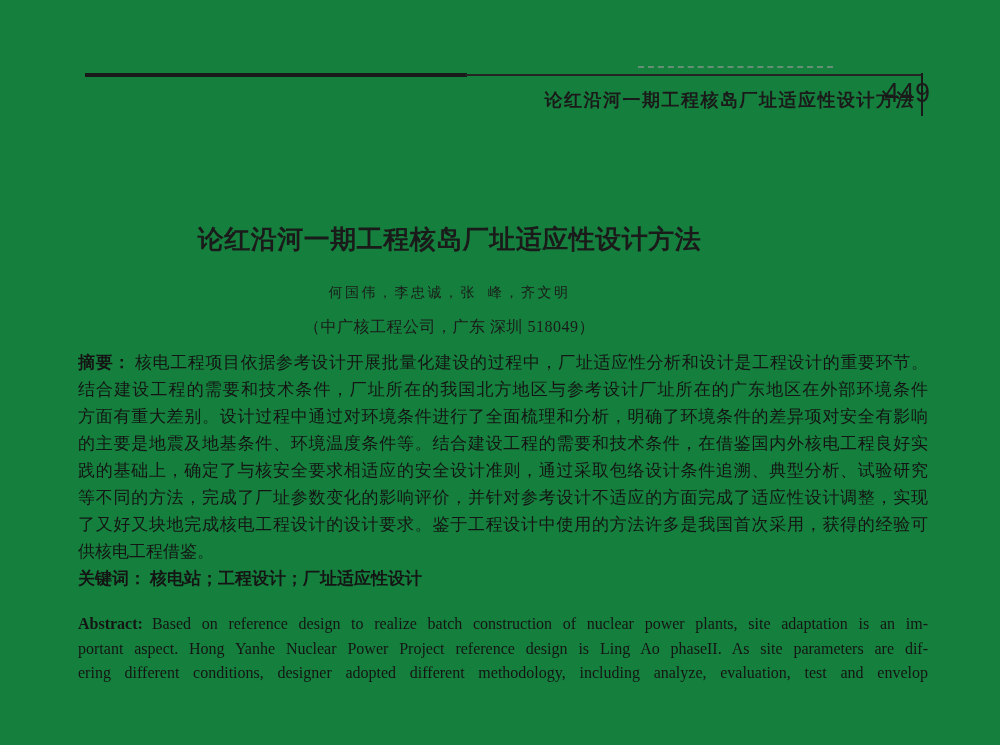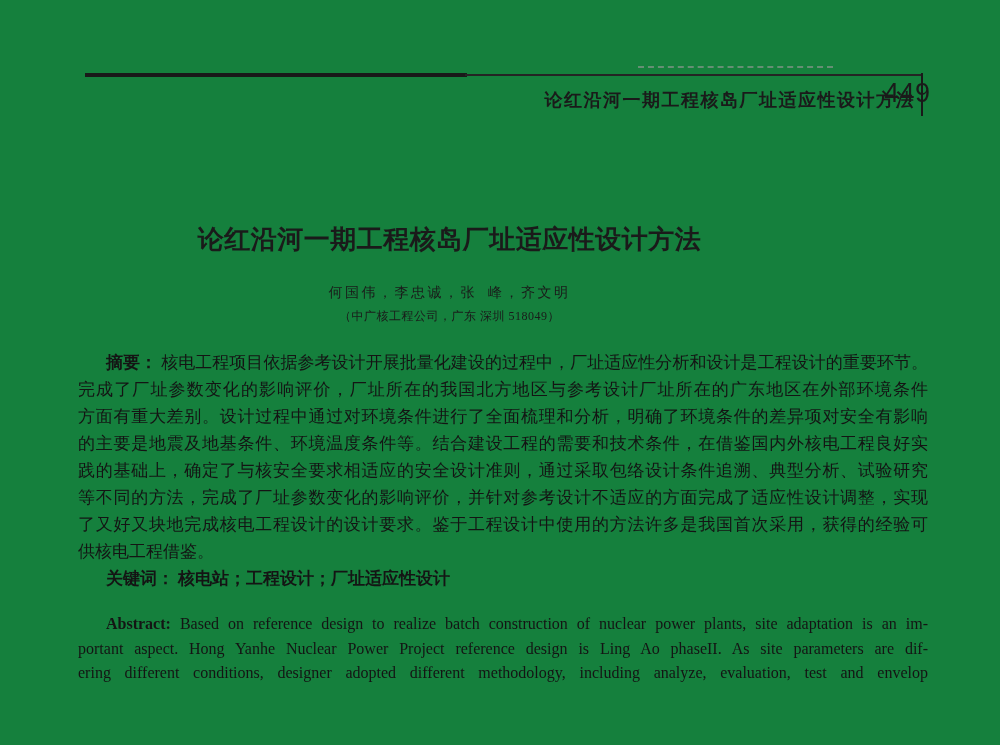--- a/index.html
+++ b/index.html
@@ -39,35 +39,35 @@
     font-weight: bold; font-size: 26px; letter-spacing: .5px;
     white-space: nowrap;
   }
   .authors {
     top: 284px;
     font-size: 14px; letter-spacing: 2.5px;
     white-space: nowrap;
     font-family: Liberation Mono, monospace;
   }
   .affiliation {
-    top: 308px;
-    font-size: 12px; letter-spacing: .5px;
+    top: 317px;
+    font-size: 16px; letter-spacing: .5px;
     white-space: nowrap;
   }
 
   
   .abs-cn {
     position: absolute; left: 78px; top: 349px; width: 850px;
     font-family: "Liberation Sans", sans-serif;
     font-size: 17px; color: #141414;
   }
   .abs-cn .line { line-height: 27px; height: 27px; overflow: hidden; }
   .fill { text-align: justify; text-align-last: justify; }
   .end  { text-align: left; }
-  .abs-label { font-weight: bold; margin-right: 4px; margin-left: 28px; }
+  .abs-label { font-weight: bold; margin-right: 4px; }
   .kw-line { font-weight: bold; }
 
   
   .abs-en {
     position: absolute; left: 78px; top: 612px; width: 850px;
     font-family: "Liberation Serif", serif;
     font-size: 16px; color: #141414;
   }
   .abs-en .line { line-height: 24.6px; height: 24.6px; overflow: hidden; }
   .abs-en .abs-label { font-weight: bold; margin-right: 9px; }
@@ -85,21 +85,21 @@
   <div class="page-num">449</div>
 
   <div class="head-center paper-title">论红沿河一期工程核岛厂址适应性设计方法</div>
   <div class="head-center authors">何国伟，李忠诚，张 峰，齐文明</div>
   <div class="head-center affiliation">（中广核工程公司，广东 深圳 518049）</div>
 
   <div class="abs-cn">
     <div class="line fill">
       <span class="abs-label">摘要：</span><span>核电工程项目依据参考设计开展批量化建设的过程中，厂址适应性分析和设计是工程设计的重要环节。</span>
     </div>
-    <div class="line fill">完成了厂址参数变化的影响评价，厂址所在的我国北方地区与参考设计厂址所在的广东地区在外部环境条件</div>
+    <div class="line fill">结合建设工程的需要和技术条件，厂址所在的我国北方地区与参考设计厂址所在的广东地区在外部环境条件</div>
     <div class="line fill">方面有重大差别。设计过程中通过对环境条件进行了全面梳理和分析，明确了环境条件的差异项对安全有影响</div>
     <div class="line fill">的主要是地震及地基条件、环境温度条件等。结合建设工程的需要和技术条件，在借鉴国内外核电工程良好实</div>
     <div class="line fill">践的基础上，确定了与核安全要求相适应的安全设计准则，通过采取包络设计条件追溯、典型分析、试验研究</div>
     <div class="line fill">等不同的方法，完成了厂址参数变化的影响评价，并针对参考设计不适应的方面完成了适应性设计调整，实现</div>
     <div class="line fill">了又好又块地完成核电工程设计的设计要求。鉴于工程设计中使用的方法许多是我国首次采用，获得的经验可</div>
     <div class="line end">供核电工程借鉴。</div>
     <div class="line end kw-line">
       <span class="abs-label">关键词：</span><span>核电站；工程设计；厂址适应性设计</span>
     </div>
   </div>

